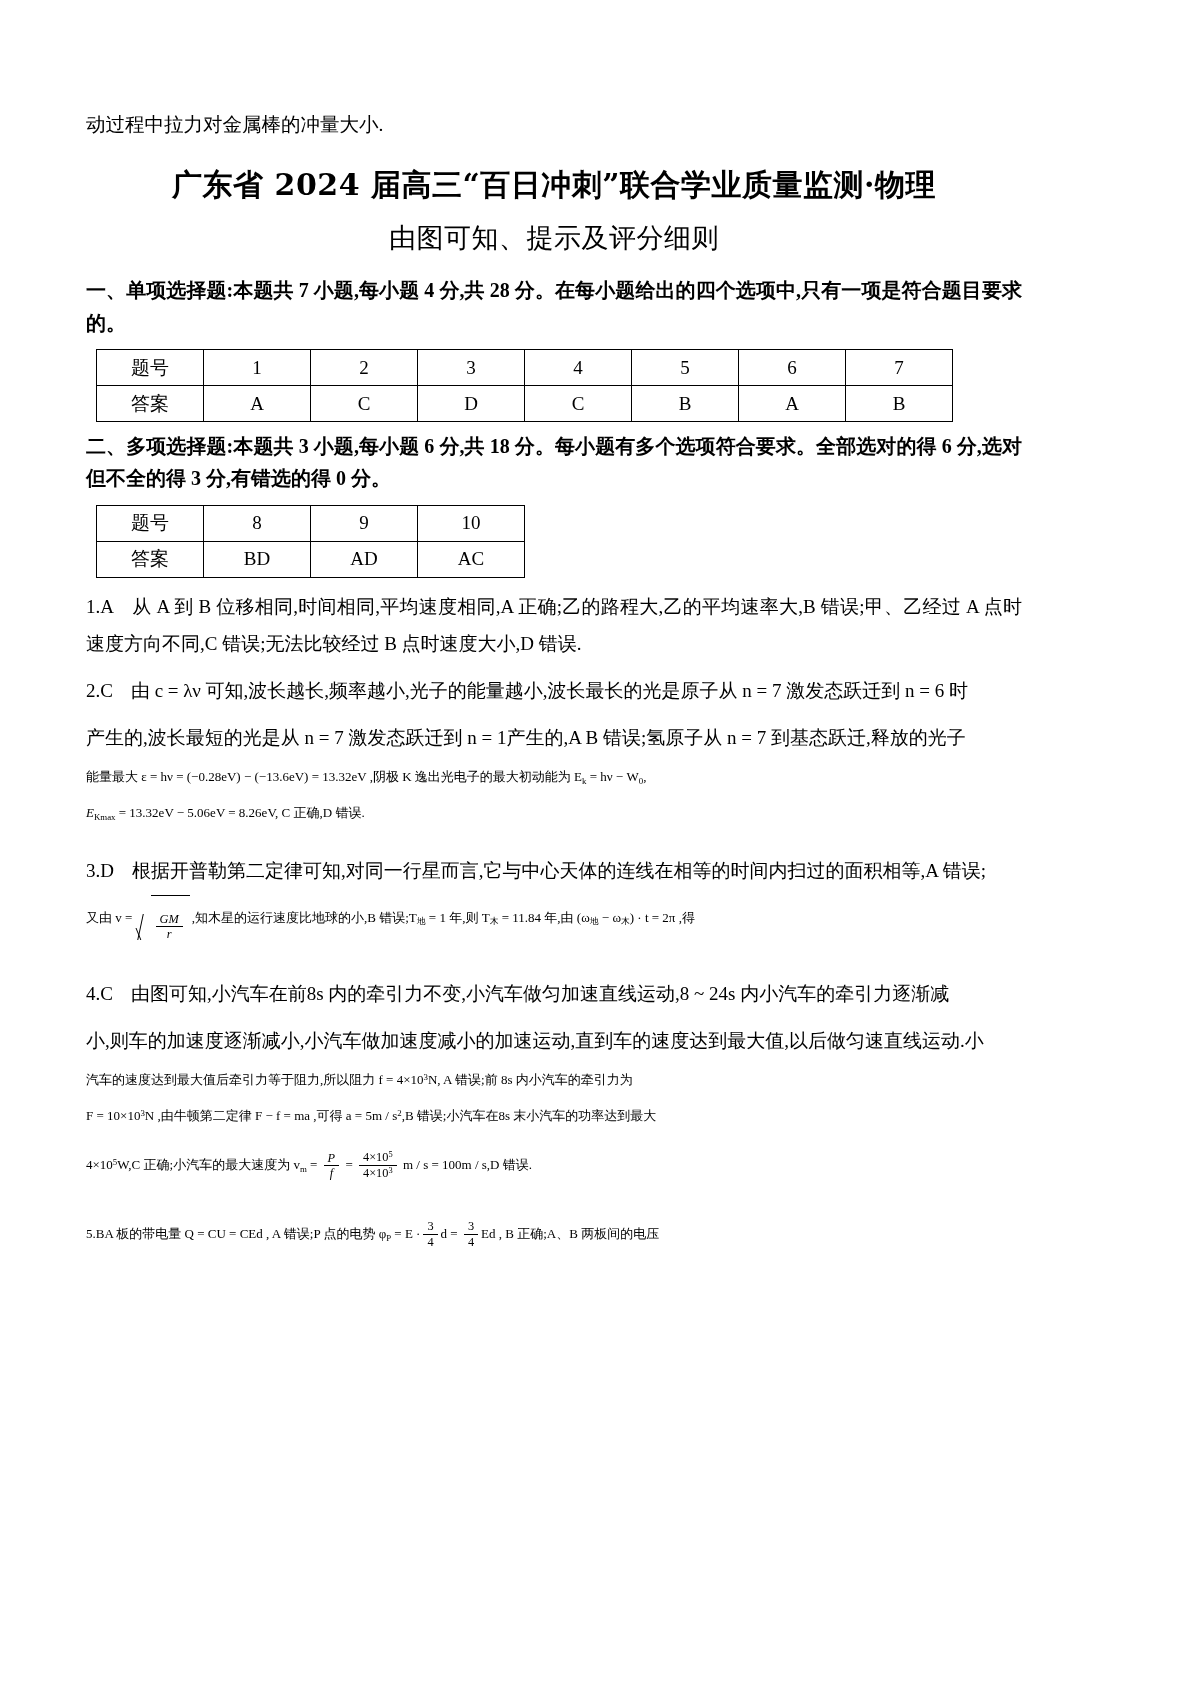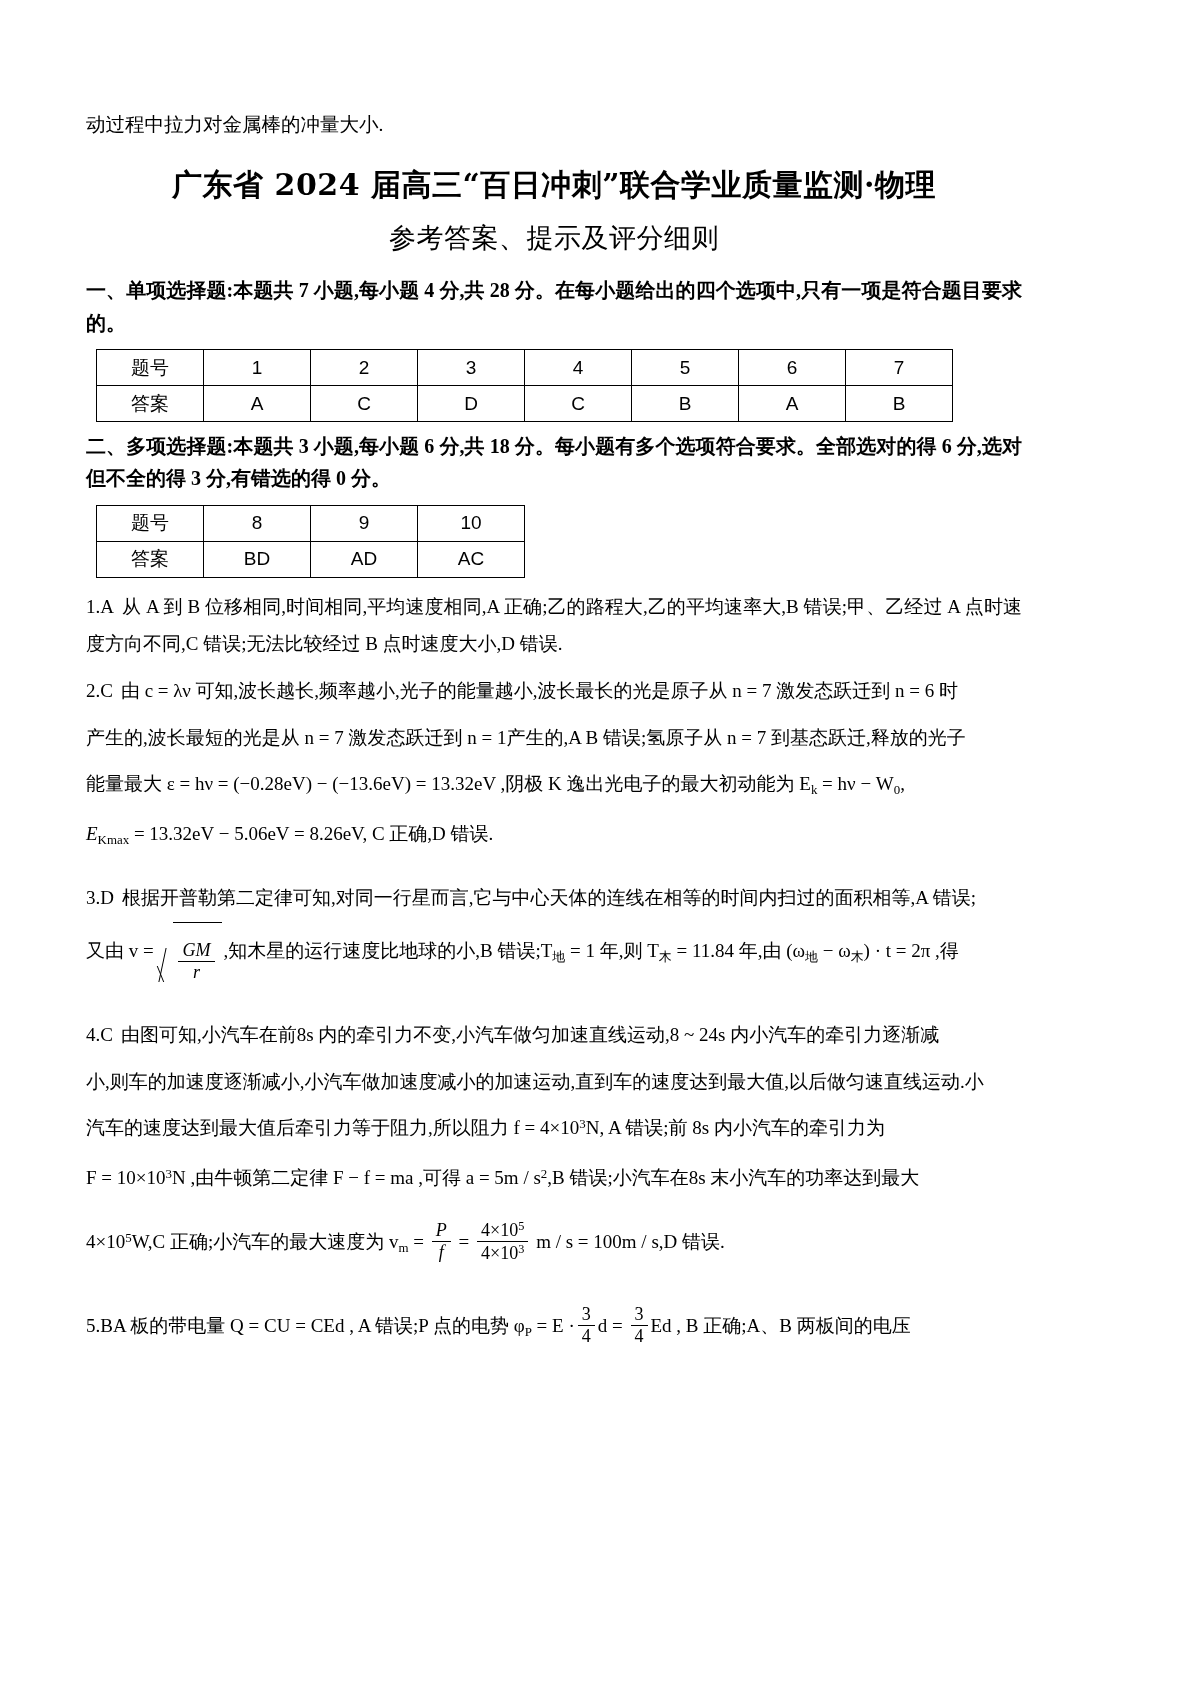--- a/index.html
+++ b/index.html
@@ -50,40 +50,40 @@
   }
   table.ans {
     border-collapse: collapse;
     margin: 6px 0 8px 10px;
     font-size: 19px;
   }
   table.ans td {
     border: 1px solid #000;
     text-align: center;
     height: 33px;
-    font-family: Liberation Sans, sans-serif;
+    font-family: Liberation Serif, serif;
   }
   table.ans td.hdr {
     width: 104px;
   }
   table.ans td.cell {
     width: 104px;
   }
   table.ans.small td.cell { width: 104px; }
   .item {
     font-size: 19px;
     line-height: 1.95;
     margin: 10px 0 4px 0;
     text-align: justify;
   }
   .item .lead {
-    margin-right: 8px;
+    margin-right: 18px;
   }
   .mathline {
-    font-size: 19px;
+    font-size: 13px;
     line-height: 2.3;
     margin: 6px 0;
   }
   .it { font-style: italic; font-family: "Liberation Serif", serif; }
   sub { font-size: 0.68em; vertical-align: -0.3em; }
   sup { font-size: 0.68em; vertical-align: 0.5em; }
   
   .frac {
     display: inline-block;
     vertical-align: middle;
@@ -134,21 +134,21 @@
   .spacer-lg { height: 26px; }
 </style>
 </head>
 <body>
 
 <div class="page">
 
   <div class="top-line">动过程中拉力对金属棒的冲量大小.</div>
 
   <h1 class="doc-title">广东省 2024 届高三“百日冲刺”联合学业质量监测·物理</h1>
-  <h2 class="doc-subtitle">参考答案、提示及评分细则</h2>
+  <h2 class="doc-subtitle">由图可知、提示及评分细则</h2>
 
   <div class="section-head">一、单项选择题:本题共 7 小题,每小题 4 分,共 28 分。在每小题给出的四个选项中,只有一项是符合题目要求的。</div>
 
   <table class="ans">
     <tbody>
         <tr>
       <td class="hdr">题号</td>
       <td class="cell">1</td>
       <td class="cell">2</td>
       <td class="cell">3</td>

